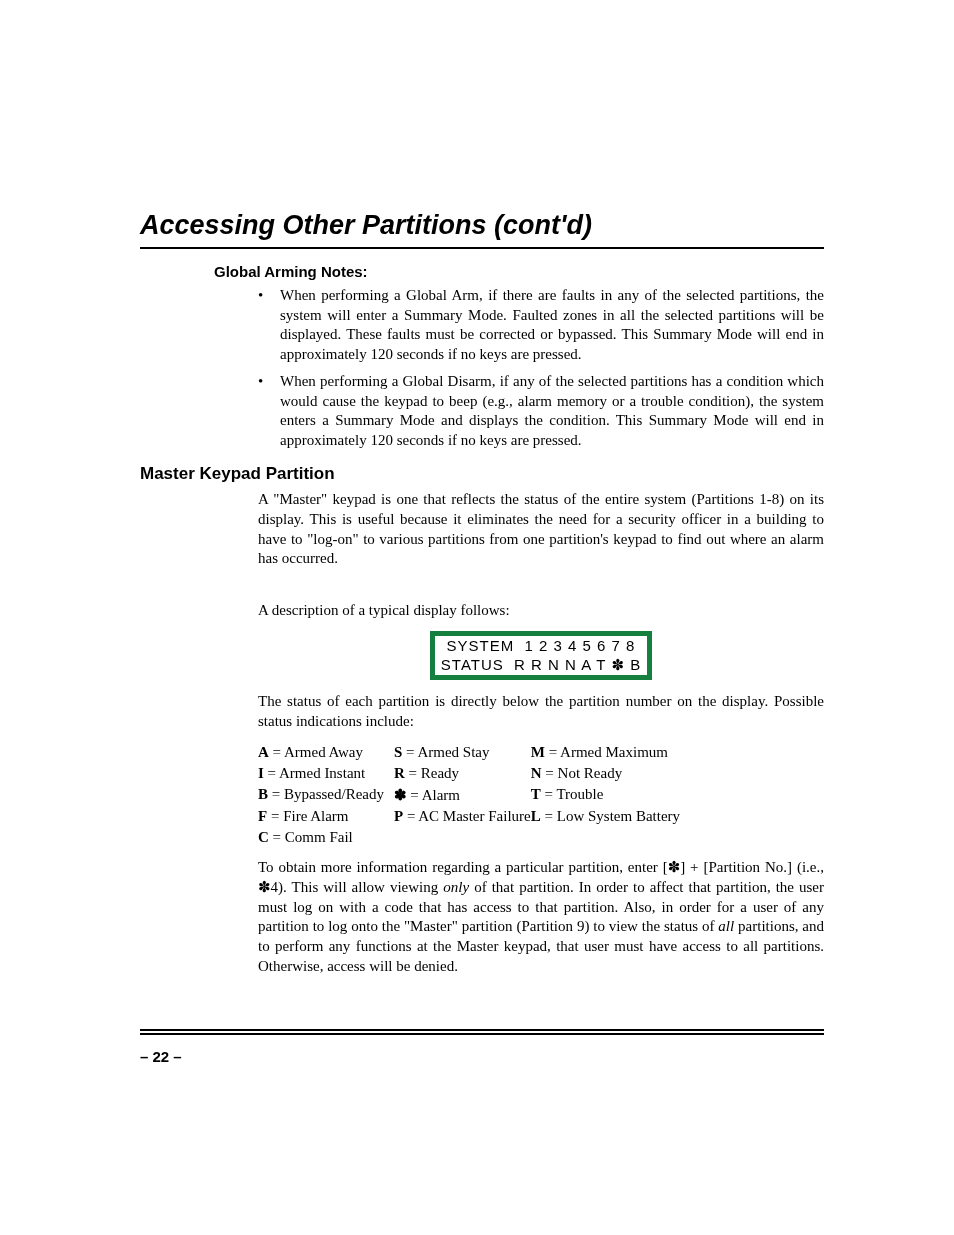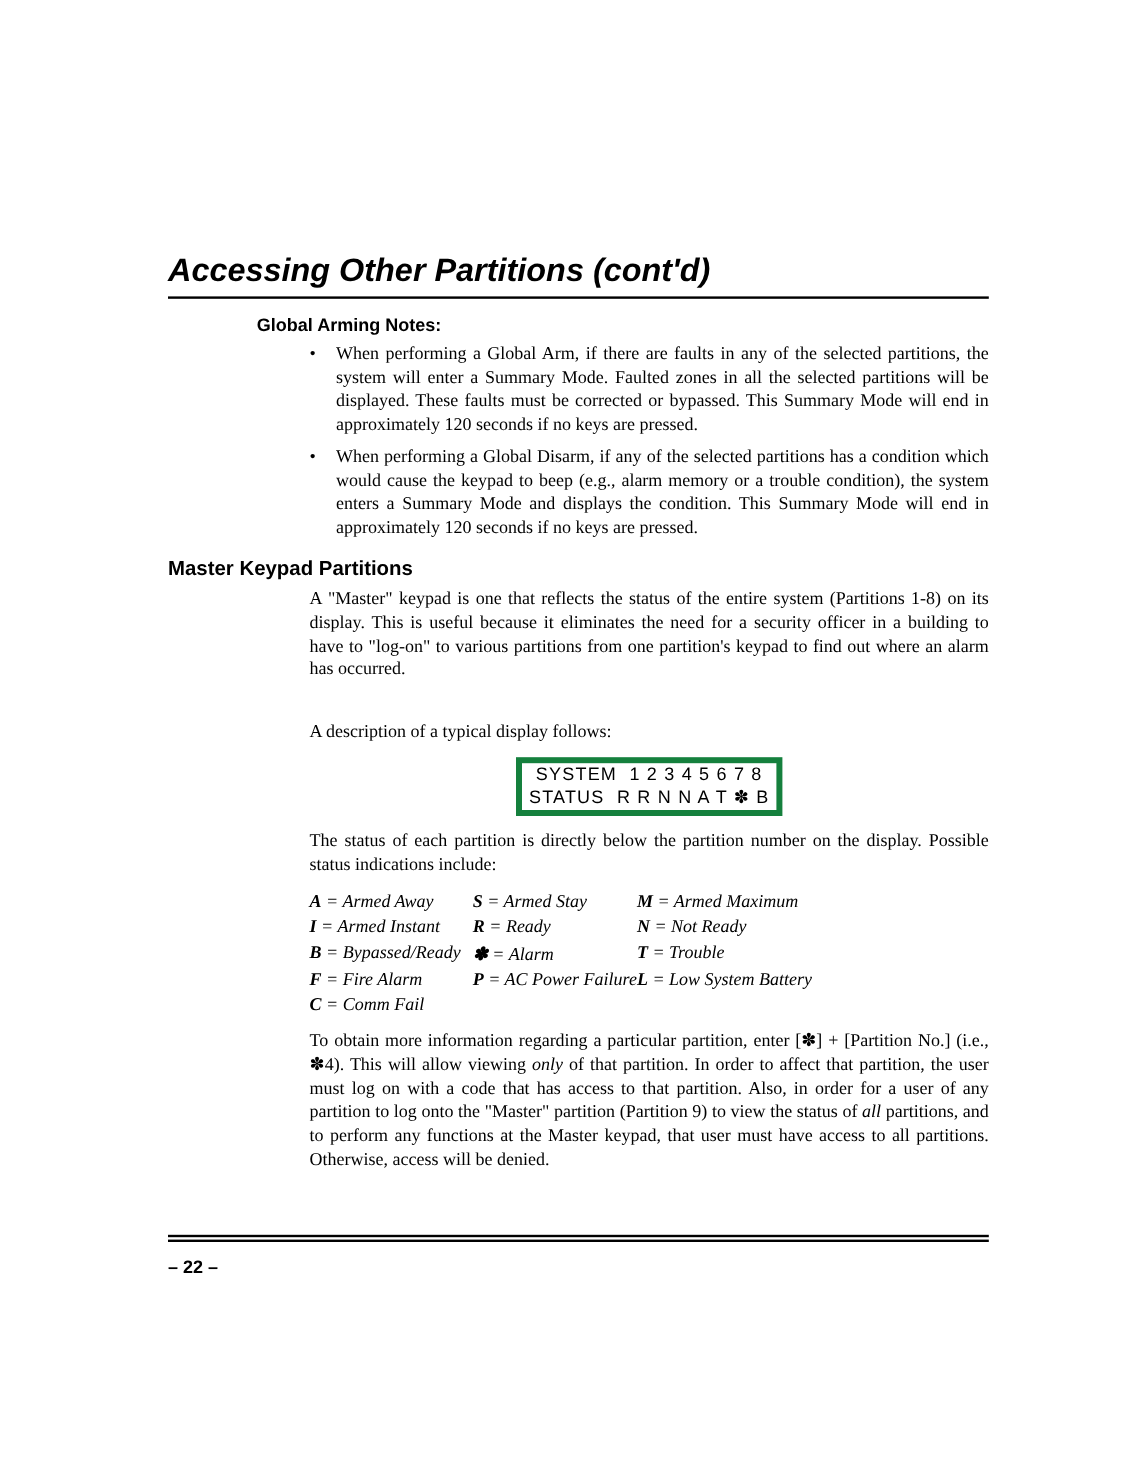--- a/index.html
+++ b/index.html
@@ -77,21 +77,20 @@
     white-space: pre;
   }
   .display-wrap {
     text-align: center;
     margin: 6px 0 12px 0;
   }
   .status-table {
     margin: 6px 0 10px 0;
     font-size: 15px;
     border-collapse: collapse;
-    font-style: italic;
   }
   .status-table td {
     padding: 2px 10px 2px 0;
     vertical-align: top;
     white-space: nowrap;
   }
   .row-last td {
     padding-right: 0;
   }
   b { font-weight: bold; }
@@ -121,21 +120,21 @@
 
   <div class="title">Accessing Other Partitions (cont'd)</div>
 
   <div class="subheading-bold">Global Arming Notes:</div>
 
   <ul class="bullets">
     <li>When performing a Global Arm, if there are faults in any of the selected partitions, the system will enter a Summary Mode. Faulted zones in all the selected partitions will be displayed. These faults must be corrected or bypassed. This Summary Mode will end in approximately 120 seconds if no keys are pressed.</li>
     <li>When performing a Global Disarm, if any of the selected partitions has a condition which would cause the keypad to beep (e.g., alarm memory or a trouble condition), the system enters a Summary Mode and displays the condition. This Summary Mode will end in approximately 120 seconds if no keys are pressed.</li>
   </ul>
 
-  <div class="section-heading">Master Keypad Partitions</div>
+  <div class="section-heading">Master Keypad Partition</div>
 
   <div class="body-block">
 
     <p class="body-p">A "Master" keypad is one that reflects the status of the entire system (Partitions 1-8) on its display.  This is useful because it eliminates the need for a security officer in a building to have to "log-on" to various partitions from one partition's keypad to find out where an alarm has occurred.</p>
 
     <p class="body-p" style="text-align:left;margin-top:32px;">A description of a typical display follows:</p>
 
     <div class="display-wrap">
       <div class="display-box"><span>SYSTEM  1 2 3 4 5 6 7 8</span>
 <span>STATUS  R R N N A T ✽ B</span></div>
@@ -155,21 +154,21 @@
         <td><b>R</b><span> = Ready</span></td>
         <td><b>N</b><span> = Not Ready</span></td>
       </tr>
       <tr>
         <td><b>B</b><span> = Bypassed/Ready</span></td>
         <td><b>✽</b><span> = Alarm</span></td>
         <td><b>T</b><span> = Trouble</span></td>
       </tr>
       <tr class="row-last">
         <td><b>F</b><span> = Fire Alarm</span></td>
-        <td><b>P</b><span> = AC Power Failure</span></td>
+        <td><b>P</b><span> = AC Master Failure</span></td>
         <td><b>L</b><span> = Low System Battery</span></td>
       </tr>
       <tr>
         <td><b>C</b><span> = Comm Fail</span></td>
         <td></td>
         <td></td>
       </tr>
     </tbody>
       </table>
 

